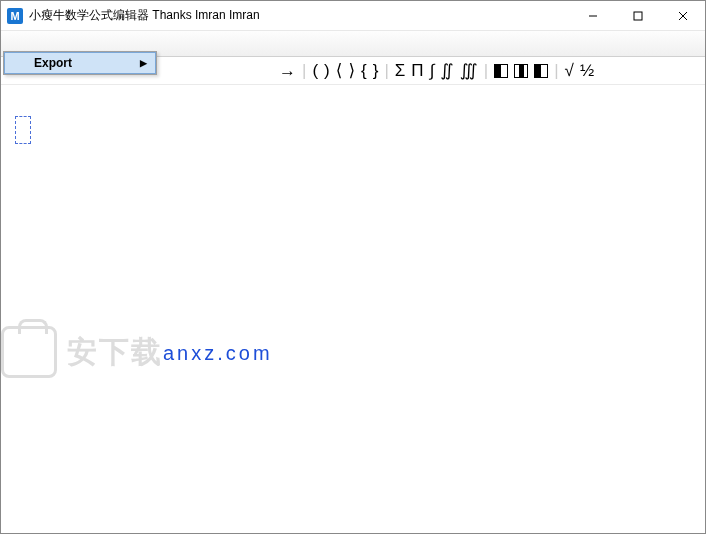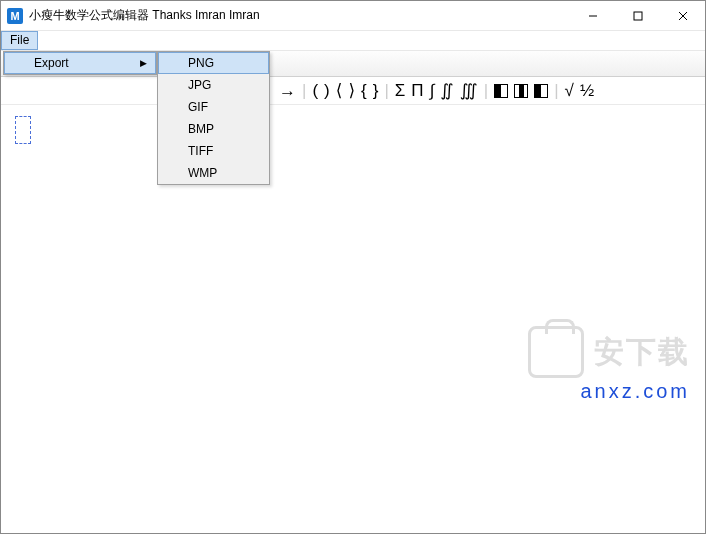--- a/index.html
+++ b/index.html
@@ -13,26 +13,26 @@
   .menubar { height: 20px; background: #fff; display: flex; border-bottom: 1px solid #e8e8e8; }
   .file-btn { padding: 1px 8px; font-size: 12px; border: 1px solid #7aa7d8; background: #cfe3f7; cursor: default; }
   .toolbar { height: 26px; background: linear-gradient(#fdfdfd,#f0f0f0); border-bottom: 1px solid #d0d0d0; }
   .symbolbar { height: 28px; background: #fff; display: flex; align-items: center; padding: 0 4px; font-size: 17px; color: #000; gap: 2px; border-bottom: 1px solid #eaeaea; position: relative; }
   .sym { padding: 0 2px; cursor: default; }
   .sep { color: #ccc; padding: 0 2px; }
   .editor { position: absolute; top: 105px; left: 0; right: 0; bottom: 0; background: #fff; overflow-y: scroll; }
   .cursor-box { position: absolute; top: 10px; left: 14px; width: 16px; height: 28px; border: 1px dashed #4a6fd8; }
   .menu { position: absolute; background: #f0f0f0; border: 1px solid #a0a0a0; box-shadow: 2px 2px 3px rgba(0,0,0,0.15); z-index: 100; }
   .file-menu { top: 50px; left: 2px; width: 154px; }
-  .menu-row { height: 22px; display: flex; align-items: center; padding-left: 30px; padding-right: 10px; font-size: 12px; position: relative; cursor: default; }
+  .menu-row { height: 22px; display: flex; align-items: center; padding-left: 30px; padding-right: 10px; font-size: 12px; position: relative; cursor: default; font-weight: bold; }
   .menu-row.highlight { background: #cfe3f7; border: 1px solid #7aa7d8; height: 22px; padding-left: 29px; }
   .menu-arrow { position: absolute; right: 8px; font-size: 9px; }
   .export-menu { top: 50px; left: 156px; width: 113px; }
   .export-menu .menu-row.highlight { padding-right: 9px; }
-  .watermark { position: absolute; top: 220px; left: 0; right: 15px; display: flex; flex-direction: column; align-items: flex-end; pointer-events: none; }
+  .watermark { position: absolute; top: 220px; left: 0; right: 0; display: flex; align-items: center; pointer-events: none; }
   .wm-top { display: flex; align-items: center; gap: 10px; }
   .wm-bag { width: 56px; height: 52px; border: 3px solid #ddd; border-radius: 8px; position: relative; }
   .wm-bag::before { content: ""; position: absolute; top: -10px; left: 14px; width: 24px; height: 12px; border: 3px solid #ddd; border-bottom: none; border-radius: 8px 8px 0 0; }
   .wm-text { font-size: 30px; color: #ddd; font-weight: bold; letter-spacing: 2px; }
   .wm-sub { font-size: 20px; color: #1d4ed8; letter-spacing: 3px; margin-top: 2px; }
   ::-webkit-scrollbar { width: 17px; background: #f0f0f0; }
   ::-webkit-scrollbar-thumb { background: #cdcdcd; }
   .box-icon { display: inline-block; width: 14px; height: 14px; border: 1px solid #000; position: relative; vertical-align: middle; }
   .box-icon.half::after { content:""; position:absolute; left:0; top:0; bottom:0; width:50%; background:#000; }
   .box-icon.mid::after { content:""; position:absolute; left:30%; right:30%; top:0; bottom:0; background:#000; }
@@ -58,23 +58,20 @@
       </div>
       <div class="win-btn close">
         <svg width="10" height="10">
             <line x1="1" y1="1" x2="9" y2="9" stroke="#000" stroke-width="1"></line>
             <line x1="9" y1="1" x2="1" y2="9" stroke="#000" stroke-width="1"></line>
           </svg>
       </div>
     </div>
   </div>
 
-  <div class="menubar">
-    <div class="file-btn">File</div>
-  </div>
 
   <div class="toolbar"></div>
 
   <div class="symbolbar">
     <span style="width:270px"></span>
     <span class="sym">→</span>
     <span class="sep">|</span>
     <span class="sym">(</span>
     <span class="sym">)</span>
     <span class="sym">⟨</span>
@@ -107,34 +104,14 @@
     </div>
   </div>
 
   <div class="menu file-menu">
     <div class="menu-row highlight">
       <span>Export</span>
       <span class="menu-arrow">▶</span>
     </div>
   </div>
 
-  <div class="menu export-menu">
-    <div class="menu-row highlight">
-        <span>PNG</span>
-      </div>
-    <div class="menu-row">
-        <span>JPG</span>
-      </div>
-    <div class="menu-row">
-        <span>GIF</span>
-      </div>
-    <div class="menu-row">
-        <span>BMP</span>
-      </div>
-    <div class="menu-row">
-        <span>TIFF</span>
-      </div>
-    <div class="menu-row">
-        <span>WMP</span>
-      </div>
-  </div>
 
 </div>
 
 </body></html>

